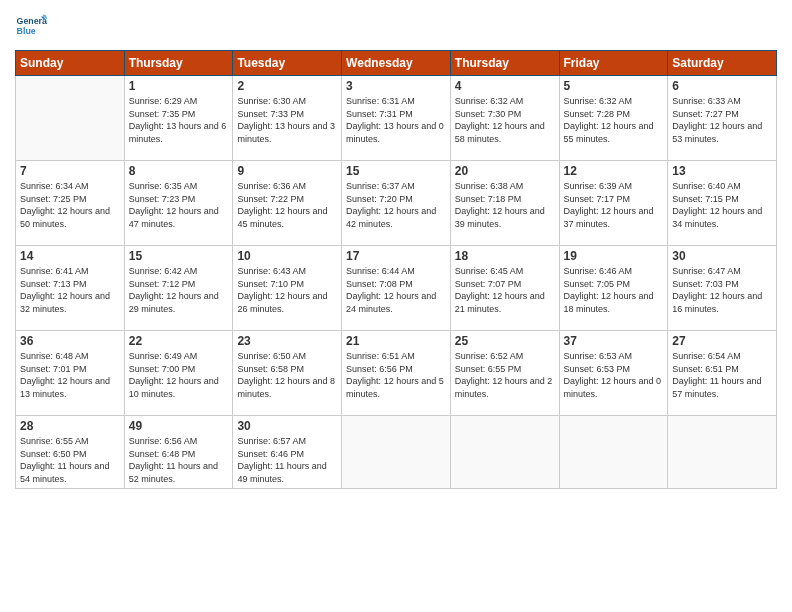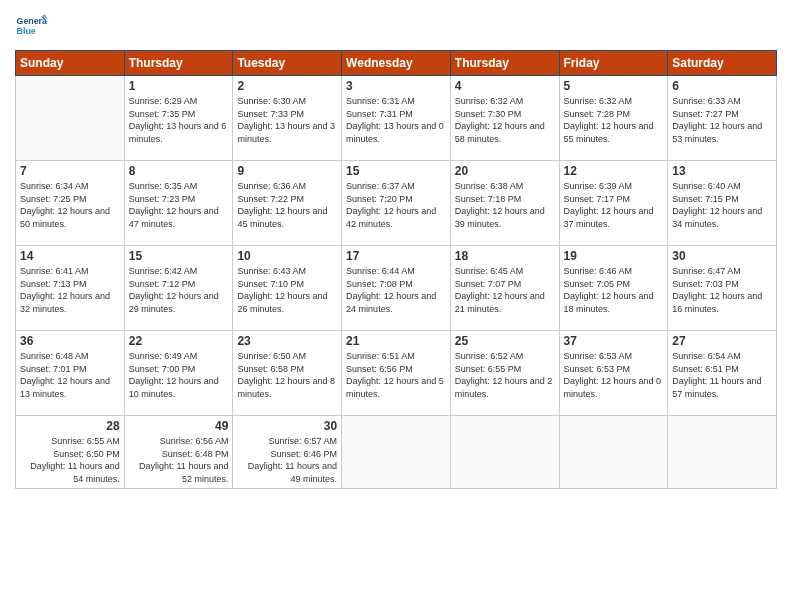--- a/index.html
+++ b/index.html
@@ -77,21 +77,20 @@
       margin-bottom: 2px;
       color: #333;
     }
     .day-info {
       font-size: 9px;
       line-height: 1.4;
       color: #333;
     }
     .last-row td {
       height: 70px;
-      text-align: right;
     }
   </style>
 </head>
 <body>
 
 <div class="page">
   <div class="header">
     <div class="logo">
       <svg class="logo-icon" viewBox="0 0 40 40" xmlns="http://www.w3.org/2000/svg">
         <rect width="40" height="40" fill="white"></rect>

